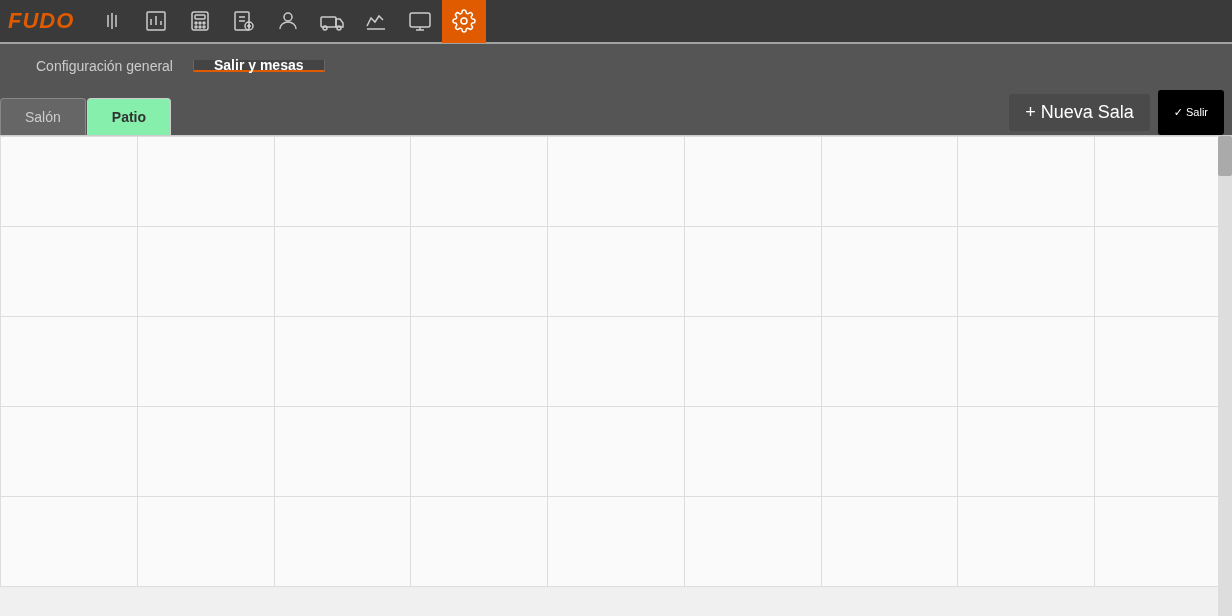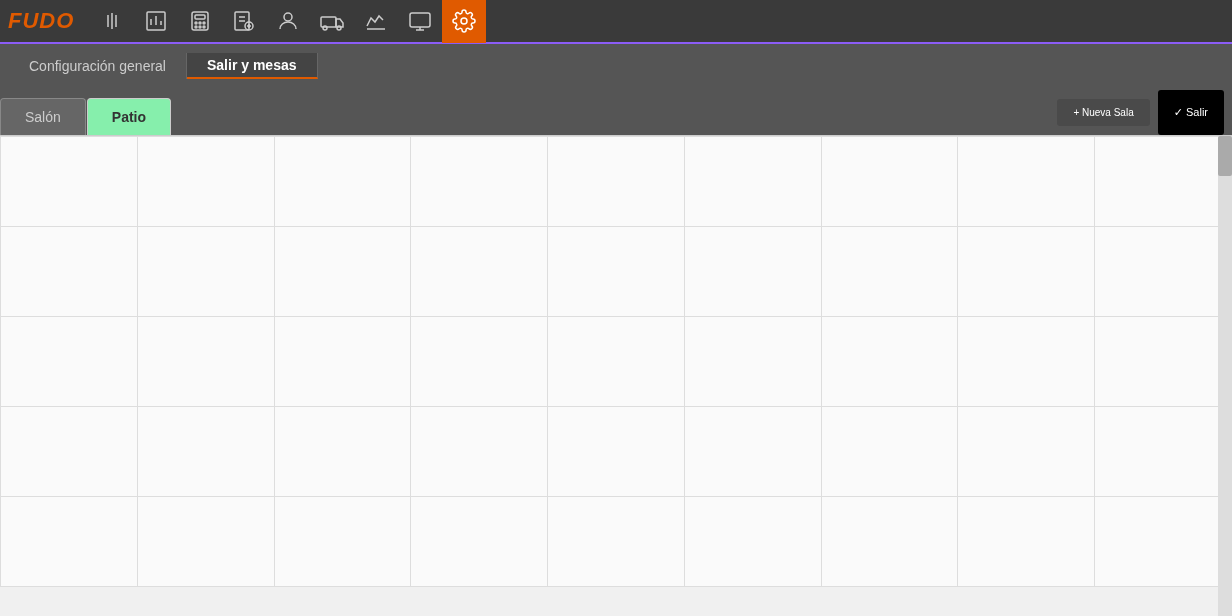--- a/index.html
+++ b/index.html
@@ -5,21 +5,21 @@
     * { margin: 0; padding: 0; box-sizing: border-box; }
     body { font-family: Arial, sans-serif; background: #f0f0f0; width: 1232px; height: 616px; overflow: hidden; }
 
     
     #navbar {
       background: #3a3a3a;
       height: 44px;
       display: flex;
       align-items: center;
       padding: 2px 8px;
-      border-bottom: 2px solid #8b5cf6;
+      border-bottom: 2px solid #a3a3a3;
     }
     #logo {
       color: #e05a00;
       font-size: 22px;
       font-weight: bold;
       letter-spacing: 1px;
       font-style: italic;
       margin-right: 16px;
       font-family: Arial Black, sans-serif;
     }
@@ -34,21 +34,21 @@
       font-size: 18px;
     }
     .nav-icon-btn.active { background: #e05a00; color: white; }
 
     
     #sub-navbar {
       background: #555;
       height: 44px;
       display: flex;
       align-items: stretch;
-      padding: 9px;
+      padding: 16px;
     }
     .sub-nav-item {
       padding: 0 20px;
       display: flex;
       align-items: center;
       color: #ccc;
       font-size: 14px;
       cursor: pointer;
       border-right: 1px solid #666;
     }
@@ -92,21 +92,21 @@
       display: flex;
       align-items: center;
       padding-right: 8px;
       gap: 8px;
     }
     .btn-nueva-sala {
       background: #4a4a4a;
       color: white;
       border: none;
       padding: 8px 16px;
-      font-size: 10px;
+      font-size: 18px;
       cursor: pointer;
       border-radius: 3px;
       display: flex;
       align-items: center;
       gap: 4px;
     }
     .btn-salir {
       background: #000000;
       color: white;
       border: none;

